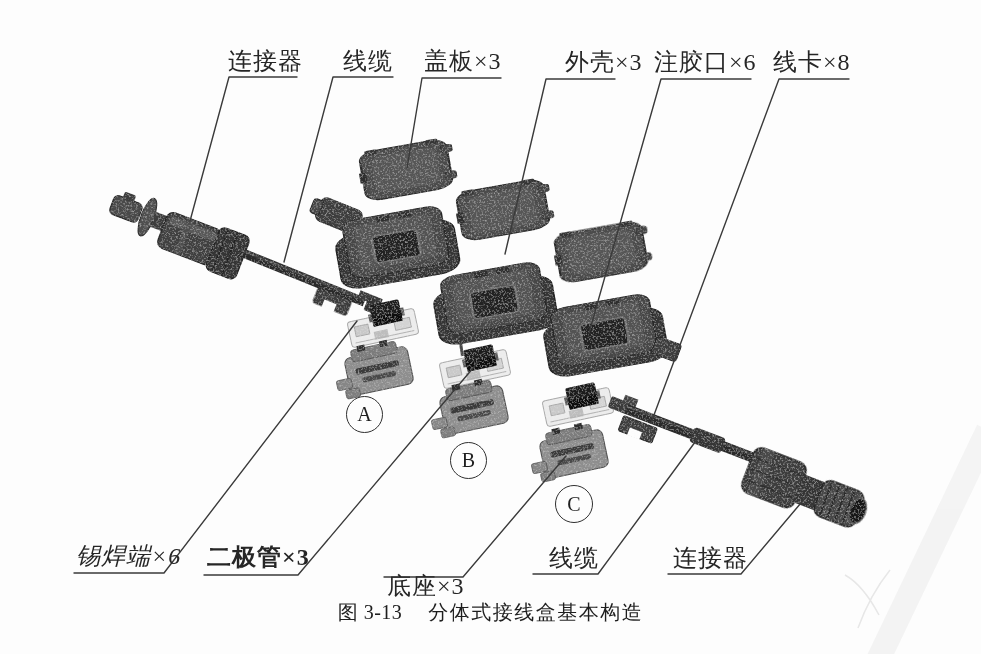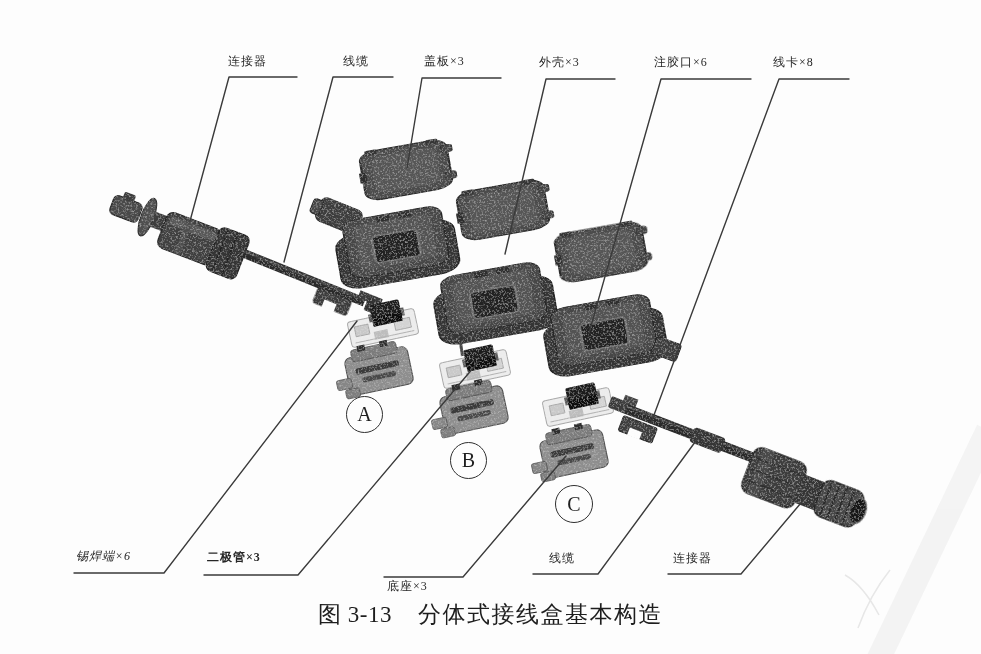--- a/index.html
+++ b/index.html
@@ -4,31 +4,31 @@
 <style>
   html,body{margin:0;padding:0;background:#e9e9e9;}
   .stage{
     position:relative;width:981px;height:654px;overflow:hidden;
     background:#fdfdfd;
     font-family:"Liberation Serif","DejaVu Serif",serif;
   }
   .stage svg{position:absolute;left:0;top:0;}
   .callout{
     position:absolute;white-space:nowrap;
-    font-size:12px;line-height:22px;color:#262626;letter-spacing:1px;
+    font-size:24px;line-height:22px;color:#262626;letter-spacing:1px;
   }
   .letter-circle{
     position:absolute;border:1.6px solid #2e2e2e;border-radius:50%;
     display:flex;align-items:center;justify-content:center;
     font-size:20px;color:#1f1f1f;background:rgba(255,255,255,.25);
     box-sizing:border-box;
   }
   .caption{
     position:absolute;left:0;top:599px;width:981px;text-align:center;
-    font-size:23px;color:#1e1e1e;letter-spacing:1.5px;
+    font-size:20px;color:#1e1e1e;letter-spacing:1.5px;
   }
   .caption .cap-num{margin-right:26px;letter-spacing:.5px;}
 </style>
 </head>
 <body>
 
 <div class="stage">
 
   <svg width="981" height="654" viewBox="0 0 981 654">
     <defs>
@@ -204,21 +204,21 @@
       <polyline points="204,575 298,575 479,361"></polyline>
       <polyline points="384,577 463,577 566,456"></polyline>
       <polyline points="533,574 598,574 701,434"></polyline>
       <polyline points="668,574 741,574 806,497"></polyline>
     </g>
   </svg>
 
   <div class="callout" style="left:228px;top:50px;">连接器</div>
   <div class="callout" style="left:343px;top:50px;">线缆</div>
   <div class="callout" style="left:424px;top:50px;">盖板×3</div>
-  <div class="callout" style="left:539px;top:51px;">外壳×3</div>
+  <div class="callout" style="left:565px;top:51px;">外壳×3</div>
   <div class="callout" style="left:654px;top:51px;">注胶口×6</div>
   <div class="callout" style="left:773px;top:51px;">线卡×8</div>
 
   <div class="callout" style="left:76px;top:545px;font-style:italic;">锡焊端×6</div>
   <div class="callout" style="left:207px;top:546px;font-weight:bold;">二极管×3</div>
   <div class="callout" style="left:387px;top:575px;">底座×3</div>
   <div class="callout" style="left:549px;top:547px;">线缆</div>
   <div class="callout" style="left:673px;top:547px;">连接器</div>
 
   <div class="letter-circle" style="left:346px;top:396px;width:37px;height:37px;">A</div>

